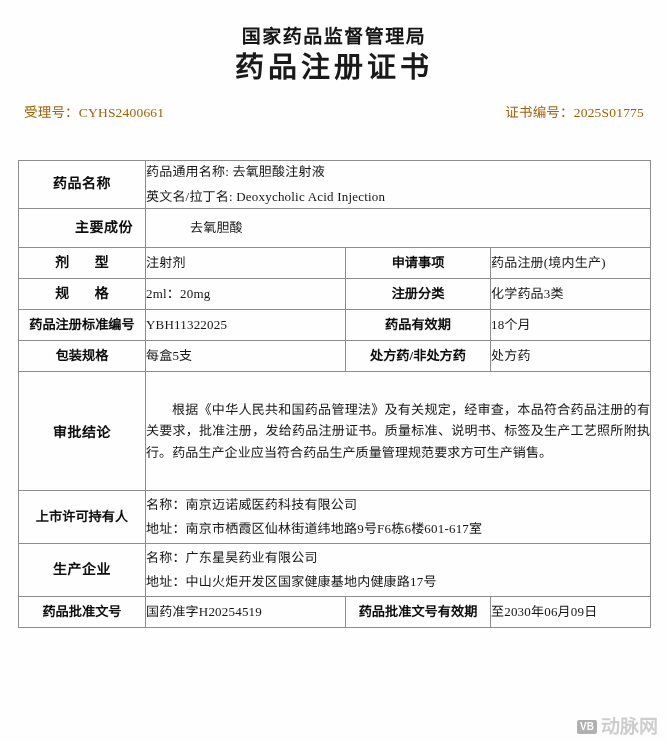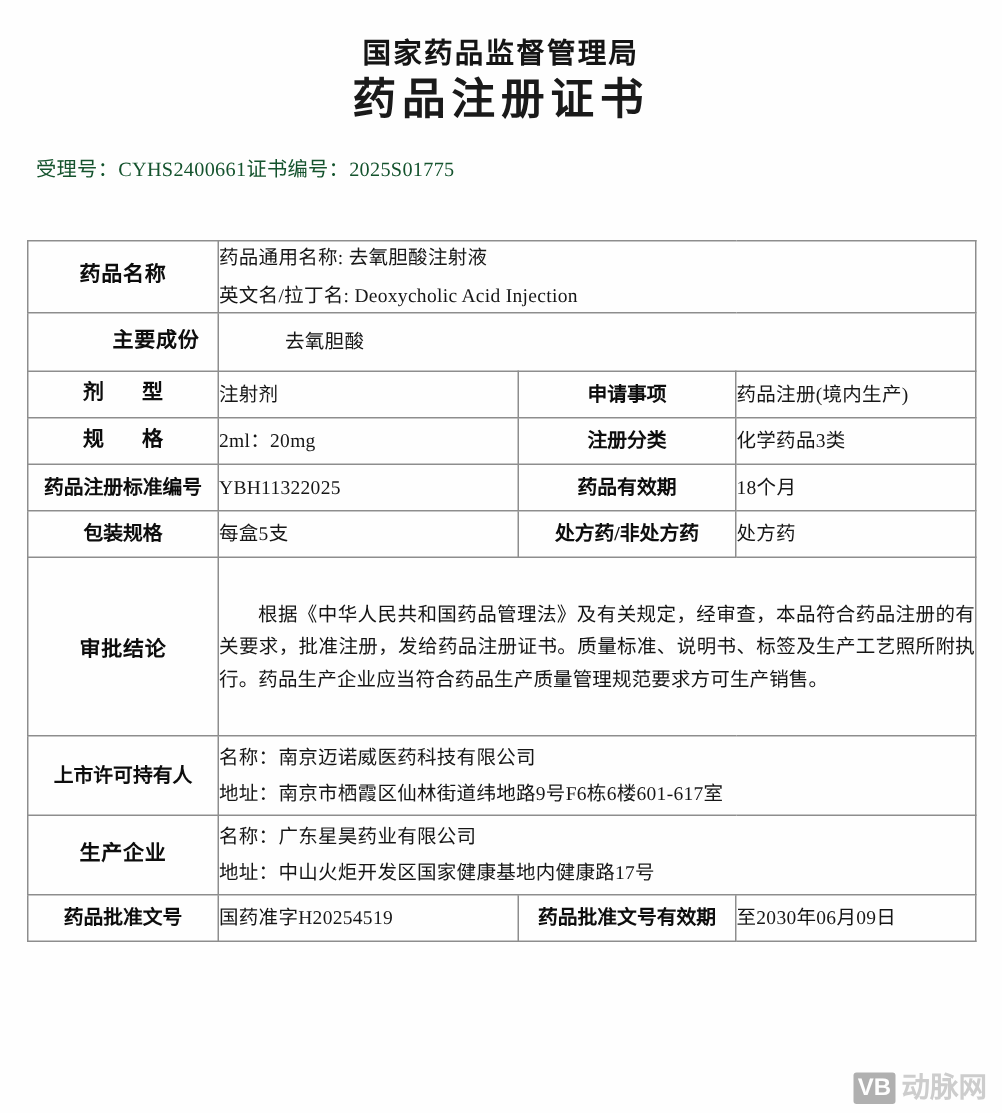--- a/index.html
+++ b/index.html
@@ -45,23 +45,24 @@
     font-weight: bold;
     letter-spacing: 4px;
     color: #1a1a1a;
     line-height: 1.25;
   }
 
   
   .num-row {
     margin: 16px 18px 7px 18px;
     display: flex;
+    justify-content: space-between;
     align-items: flex-end;
     font-size: 13.5px;
-    color: #14532d;
+    color: #a16207;
     letter-spacing: 0.2px;
   }
   .num-row .accept-no { padding-left: 6px; }
   .num-row .cert-no { padding-right: 6px; }
 
   
   .cert-table {
     position: absolute;
     left: 18px;
     top: 160px;
@@ -132,21 +133,21 @@
     display: flex;
     align-items: center;
     gap: 4px;
     opacity: 0.30;
     pointer-events: none;
   }
   .wm-badge {
     background: #000000;
     color: #ffffff;
     font-family: "Liberation Sans", "DejaVu Sans", sans-serif;
-    font-size: 16px;
+    font-size: 10px;
     font-weight: bold;
     padding: 1px 3px;
     border-radius: 2px;
     line-height: 1.2;
   }
   .wm-text {
     font-family: "Liberation Sans", "DejaVu Sans", sans-serif;
     font-size: 19px;
     font-weight: bold;
     color: #5e5e5e;

